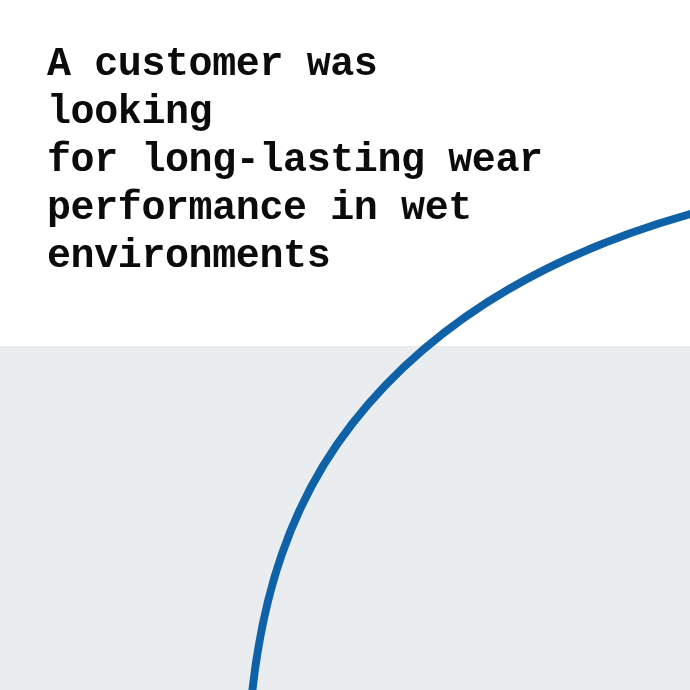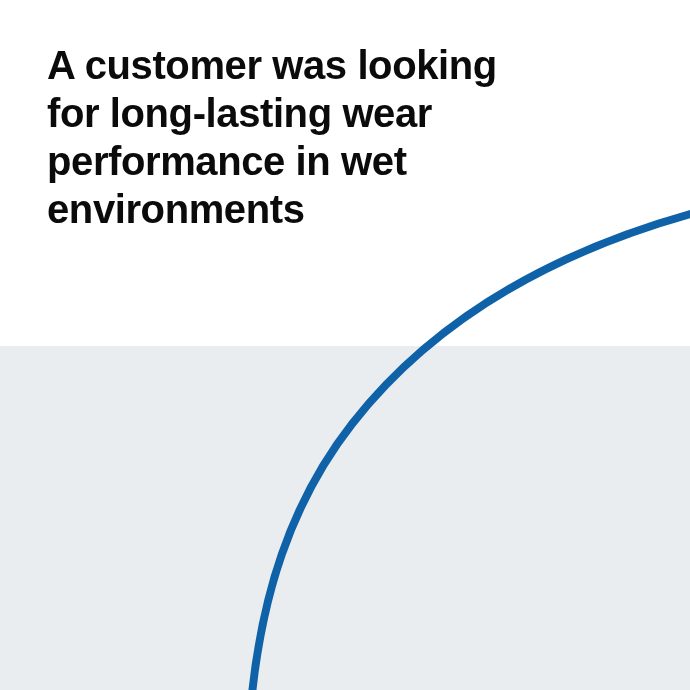--- a/index.html
+++ b/index.html
@@ -49,21 +49,21 @@
     pointer-events: none;
   }
 
   
   .headline {
     position: absolute;
     left: 47px;
     top: 41px;
     width: 500px;
     margin: 0;
-    font-family: Liberation Sans, sans-serif;
+    font-family: Liberation Mono, monospace;
     font-size: 40px;
     line-height: 48px;
     font-weight: 700;
     letter-spacing: -0.4px;
     color: #0b0b0b;
     white-space: pre-line;
   }
 </style>
 </head>
 <body>

